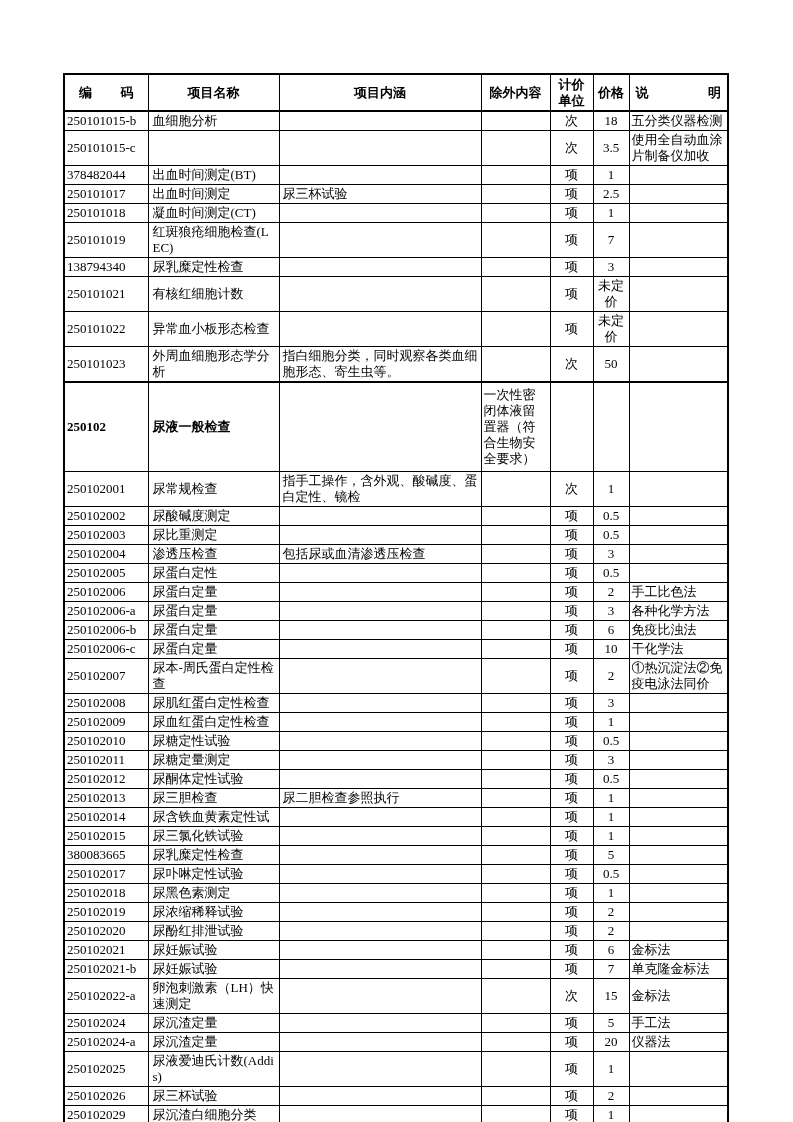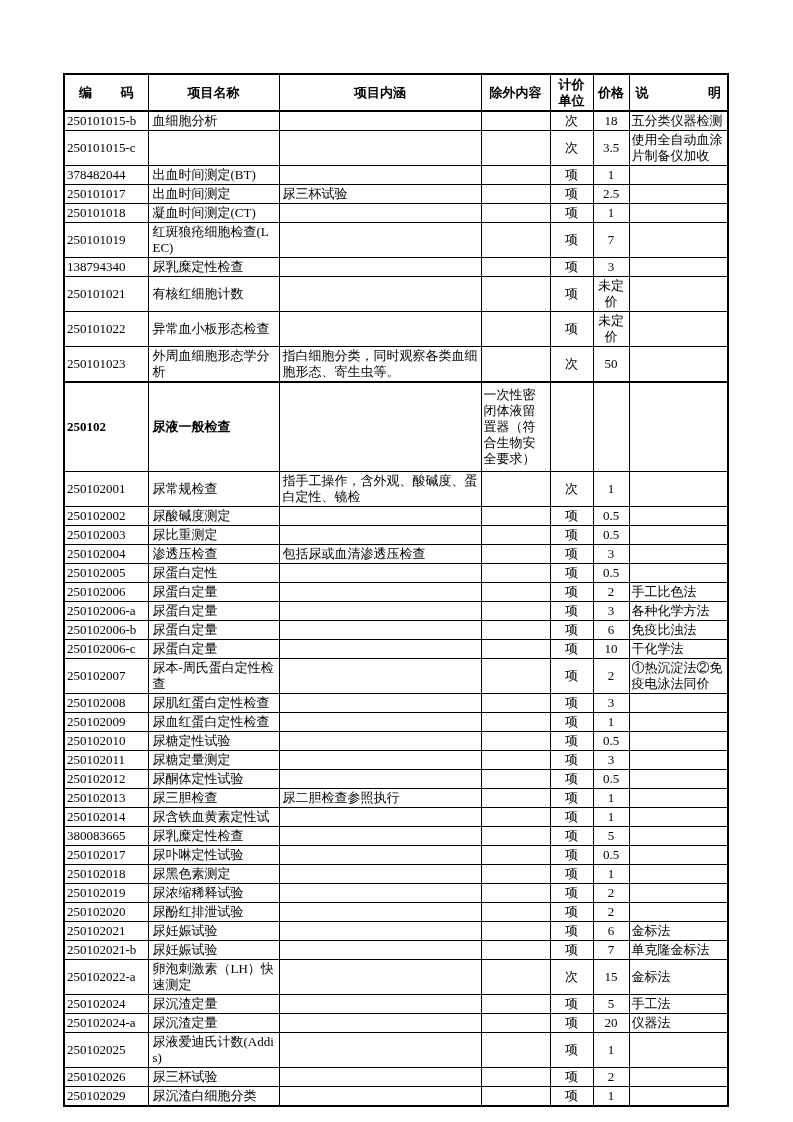--- a/index.html
+++ b/index.html
@@ -340,20 +340,29 @@
           <tr>
             <td class="col-code">250102014</td>
             <td class="col-name">尿含铁血黄素定性试</td>
             <td class="col-content"></td>
             <td class="col-excluded"></td>
             <td class="col-unit">项</td>
             <td class="col-price">1</td>
             <td class="col-note"></td>
           </tr>
           <tr>
+            <td class="col-code">250102015</td>
+            <td class="col-name">尿三氯化铁试验</td>
+            <td class="col-content"></td>
+            <td class="col-excluded"></td>
+            <td class="col-unit">项</td>
+            <td class="col-price">1</td>
+            <td class="col-note"></td>
+          </tr>
+          <tr>
             <td class="col-code">380083665</td>
             <td class="col-name">尿乳糜定性检查</td>
             <td class="col-content"></td>
             <td class="col-excluded"></td>
             <td class="col-unit">项</td>
             <td class="col-price">5</td>
             <td class="col-note"></td>
           </tr>
           <tr>
             <td class="col-code">250102017</td>

